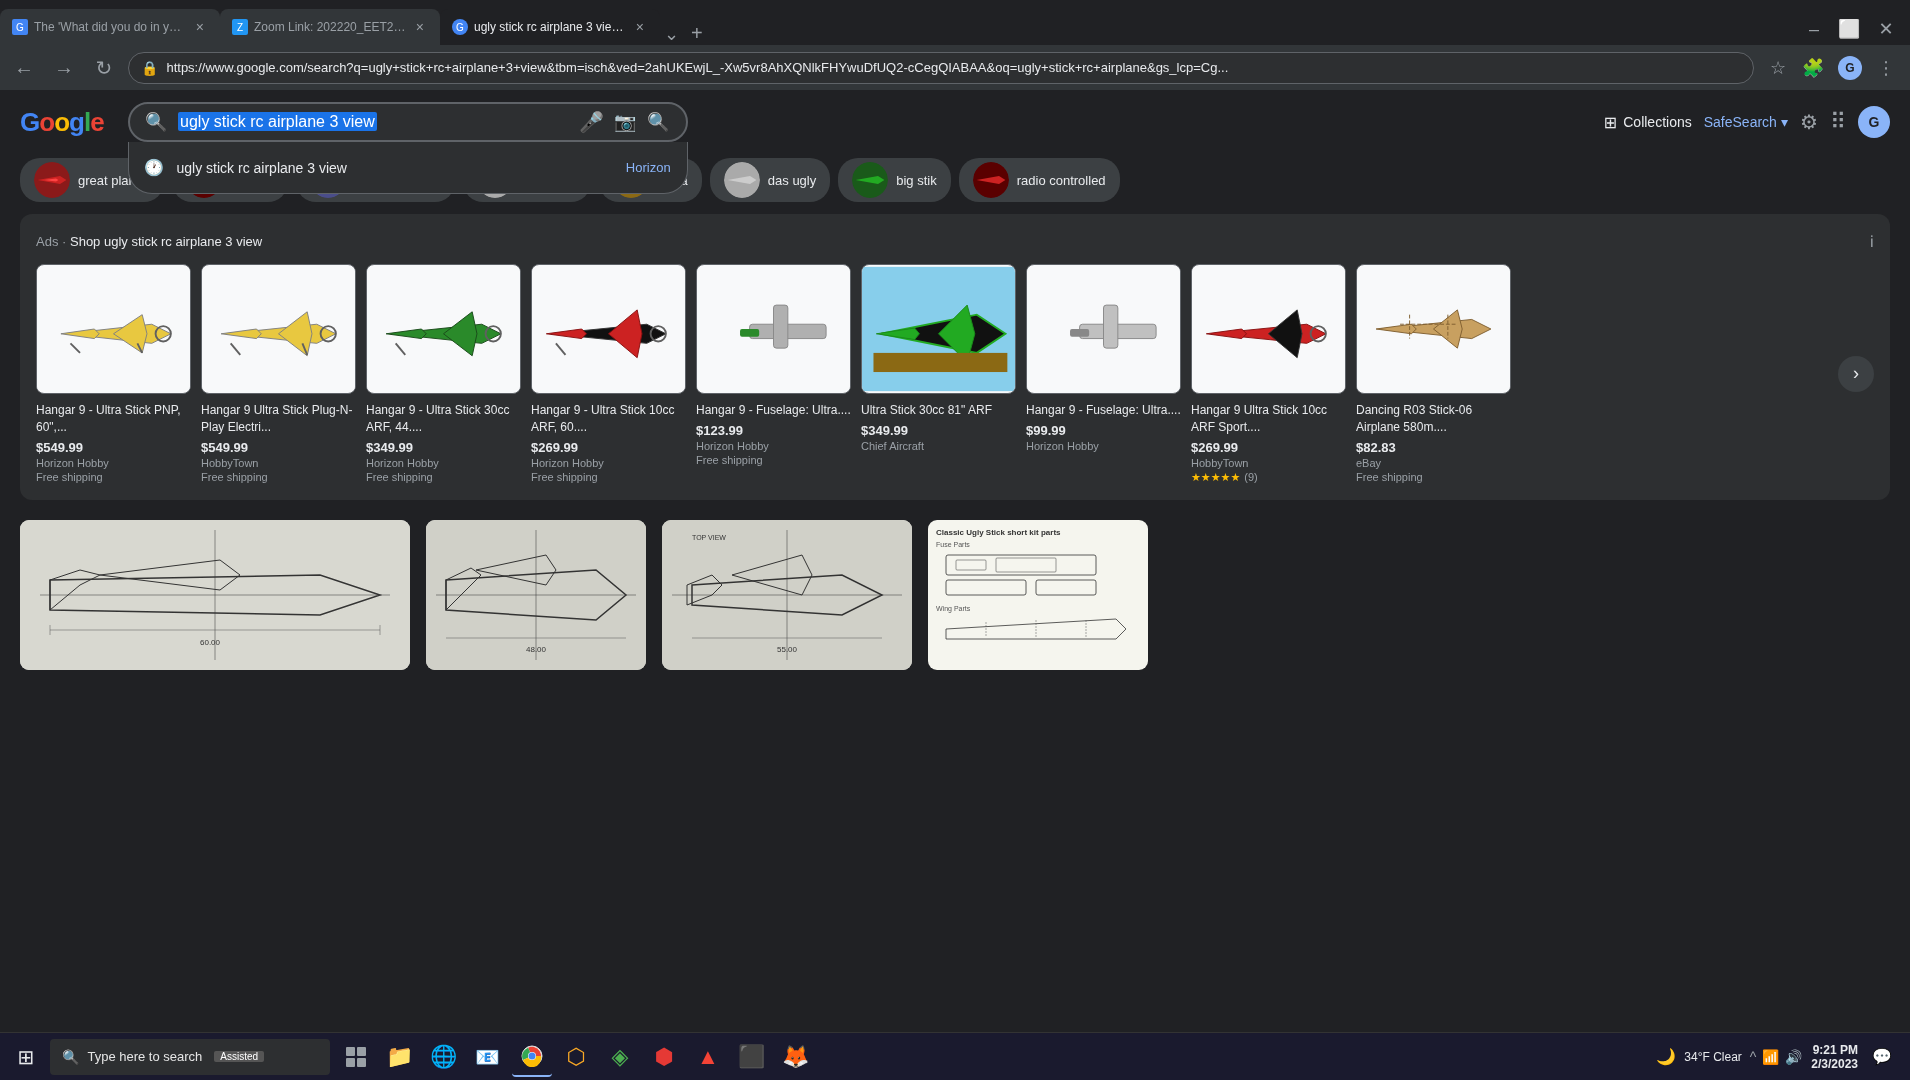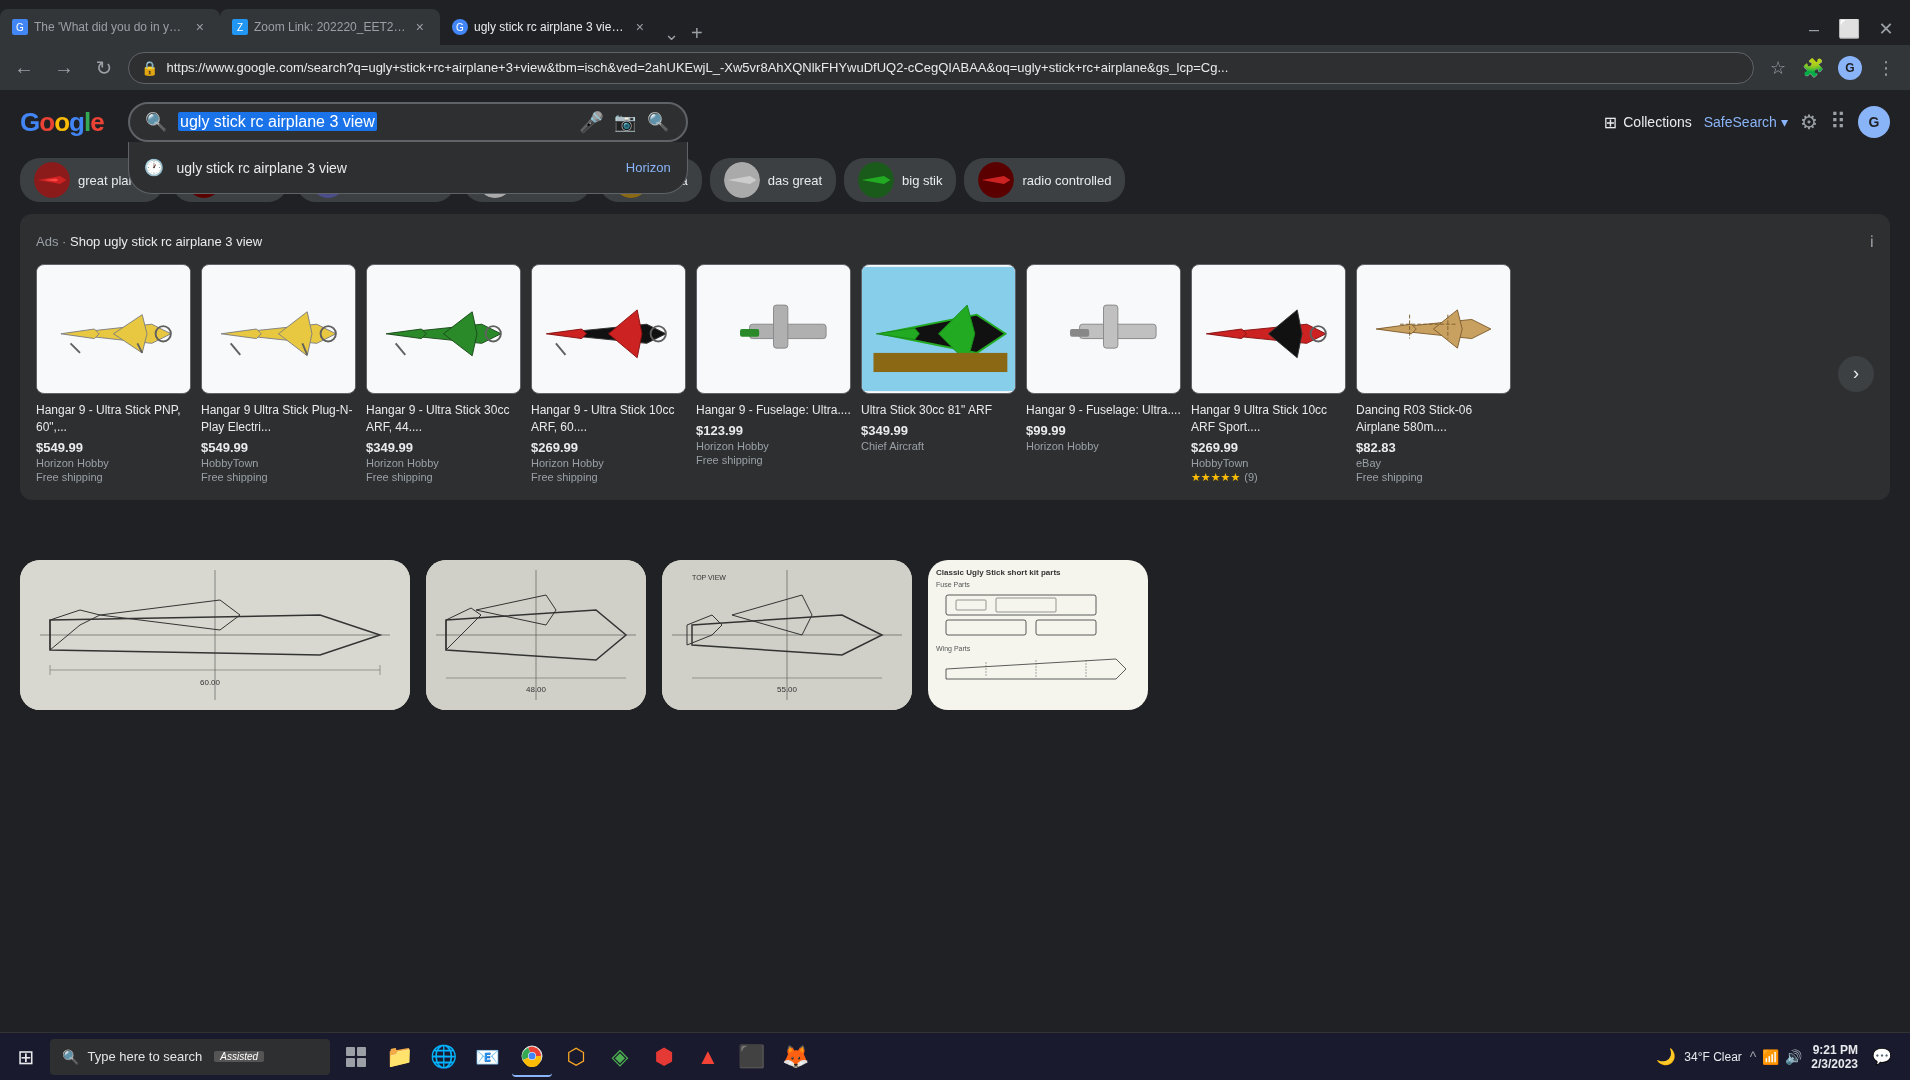--- a/index.html
+++ b/index.html
@@ -77,21 +77,21 @@
     .product-name { font-size: 12px; color: #e8eaed; margin-bottom: 4px; line-height: 1.4; }
     .product-price { font-size: 13px; color: #e8eaed; font-weight: bold; margin-bottom: 2px; }
     .product-seller { font-size: 11px; color: #9aa0a6; margin-bottom: 2px; }
     .product-shipping { font-size: 11px; color: #9aa0a6; }
     .product-rating { display: flex; align-items: center; gap: 4px; font-size: 11px; color: #9aa0a6; }
     .stars { color: #fbbc05; }
     .next-btn { width: 36px; height: 36px; background: #3c4043; border-radius: 50%; display: flex; align-items: center; justify-content: center; cursor: pointer; align-self: center; flex-shrink: 0; margin-left: auto; }
 
     
     .image-results { display: flex; gap: 16px; padding: 12px 20px; flex-wrap: wrap; }
-    .image-result { background: #3c4043; border-radius: 20px; overflow: hidden; cursor: pointer; flex-shrink: 0; margin-top: 40px; }
+    .image-result { background: #3c4043; border-radius: 9px; overflow: hidden; cursor: pointer; flex-shrink: 0; }
 
     
     .taskbar { position: fixed; bottom: 0; left: 0; width: 1910px; height: 48px; background: #1a1a2e; display: flex; align-items: center; padding: 0 4px; gap: 2px; border-top: 1px solid #333; }
     .taskbar-start { width: 44px; height: 44px; display: flex; align-items: center; justify-content: center; cursor: pointer; border-radius: 4px; }
     .taskbar-search { display: flex; align-items: center; gap: 8px; background: #2d2f31; border-radius: 4px; padding: 4px 12px; min-width: 280px; height: 36px; cursor: pointer; }
     .taskbar-search-text { font-size: 13px; color: #e5e5e5; }
     .taskbar-icons { display: flex; gap: 4px; margin: 0 4px; }
     .taskbar-icon { width: 40px; height: 40px; display: flex; align-items: center; justify-content: center; cursor: pointer; border-radius: 4px; font-size: 22px; }
     .taskbar-spacer { flex: 1; }
     .taskbar-sys { display: flex; align-items: center; gap: 8px; padding: 0 8px; }
@@ -248,21 +248,21 @@
       <span class="chip-label">balsa</span>
     </div>
     <div class="filter-chip">
       <div class="chip-image">
         <div style="width:36px;height:36px;border-radius:50%;background:#aaaaaa;display:flex;align-items:center;justify-content:center;">
           <svg viewBox="0 0 40 20" width="32" height="16">
               <path d="M2,10 L30,5 L38,10 L30,15 Z" fill="#cccccc"></path>
             </svg>
         </div>
       </div>
-      <span class="chip-label">das great</span>
+      <span class="chip-label">das ugly</span>
     </div>
     <div class="filter-chip">
       <div class="chip-image">
         <div style="width:36px;height:36px;border-radius:50%;background:#1a5a1a;display:flex;align-items:center;justify-content:center;">
           <svg viewBox="0 0 40 20" width="32" height="16">
               <path d="M2,10 L30,5 L38,10 L30,15 Z" fill="#22aa22"></path>
             </svg>
         </div>
       </div>
       <span class="chip-label">big stik</span>
@@ -546,21 +546,21 @@
 
 </div>
 
 <div class="taskbar">
   <div class="taskbar-start">
     <span style="font-size:20px;">⊞</span>
   </div>
   <div class="taskbar-search">
     <span style="font-size:14px;color:#9aa0a6;">🔍</span>
     <span class="taskbar-search-text">Type here to search</span>
-    <span style="background:#555;color:#fff;font-size:10px;padding:0 6px;border-radius:2px;margin-left:4px;font-style:italic;">Assisted</span>
+    <span style="background:#555;color:#fff;font-size:10px;padding:0 6px;border-radius:2px;margin-left:4px;">Assisted</span>
   </div>
 
   <div class="taskbar-icons">
     <div class="taskbar-icon" title="Task View">
       <svg width="22" height="22" viewBox="0 0 22 22">
           <rect x="1" y="1" width="9" height="9" rx="1" fill="#9aa0a6"></rect>
           <rect x="12" y="1" width="9" height="9" rx="1" fill="#9aa0a6"></rect>
           <rect x="1" y="12" width="9" height="9" rx="1" fill="#9aa0a6"></rect>
           <rect x="12" y="12" width="9" height="9" rx="1" fill="#9aa0a6"></rect>
         </svg>

